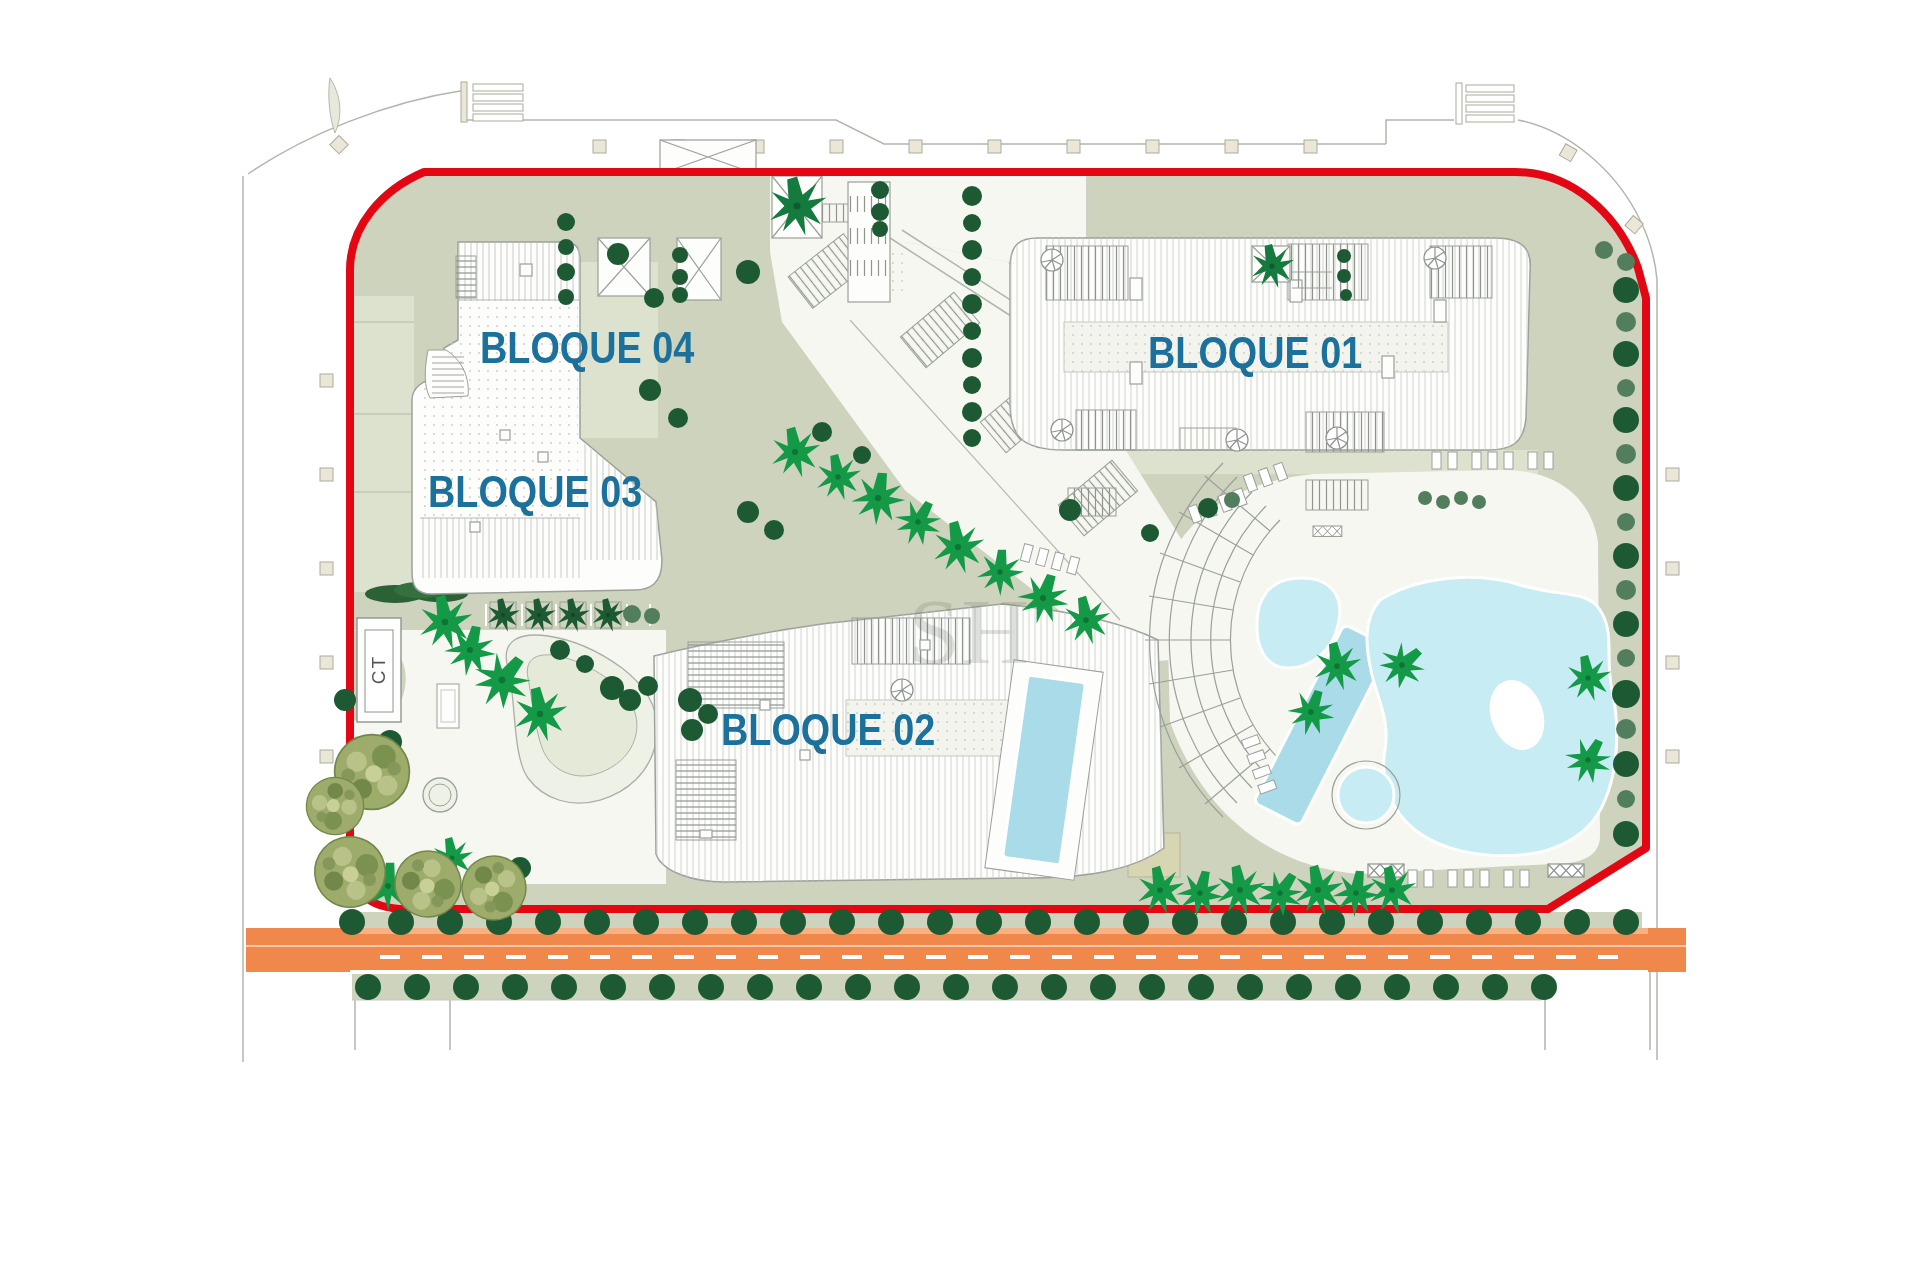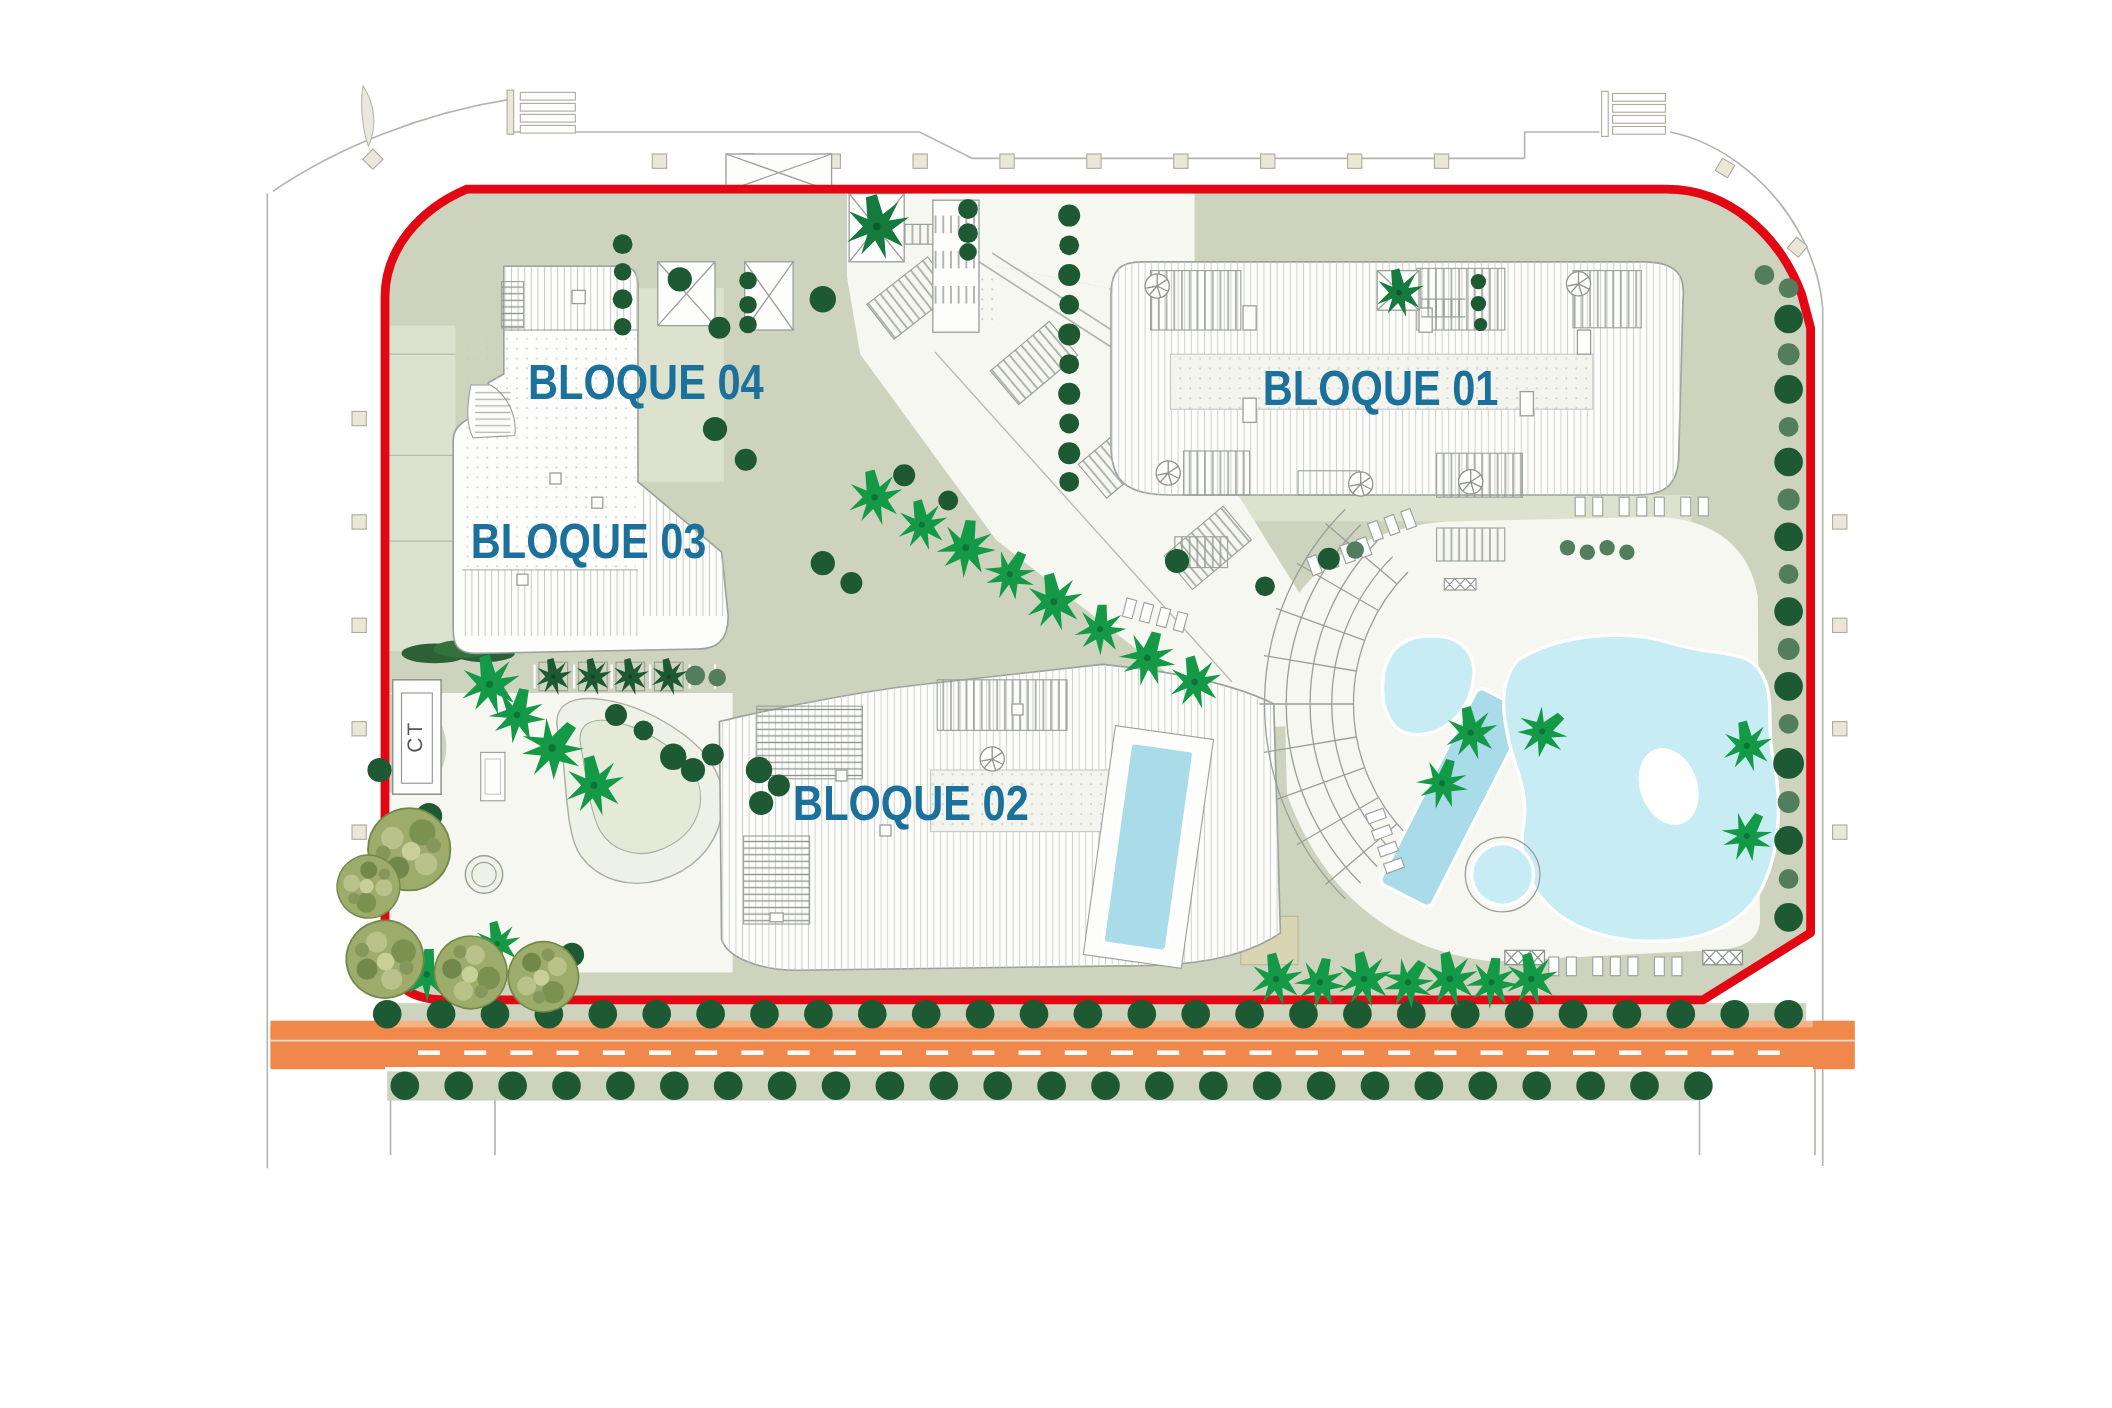--- a/index.html
+++ b/index.html
@@ -542,13 +542,14 @@
   </g>
 </svg>
 
   <div class="block-label" style="left:1148px;top:330px">BLOQUE 01</div>
   <div class="block-label" style="left:721px;top:707px">BLOQUE 02</div>
   <div class="block-label" style="left:428px;top:469px">BLOQUE 03</div>
   <div class="block-label" style="left:480px;top:325px">BLOQUE 04</div>
   <div class="ct-box">
     <span>CT</span>
   </div>
+  <div class="watermark">SH</div>
 </div>
 
 </body></html>

